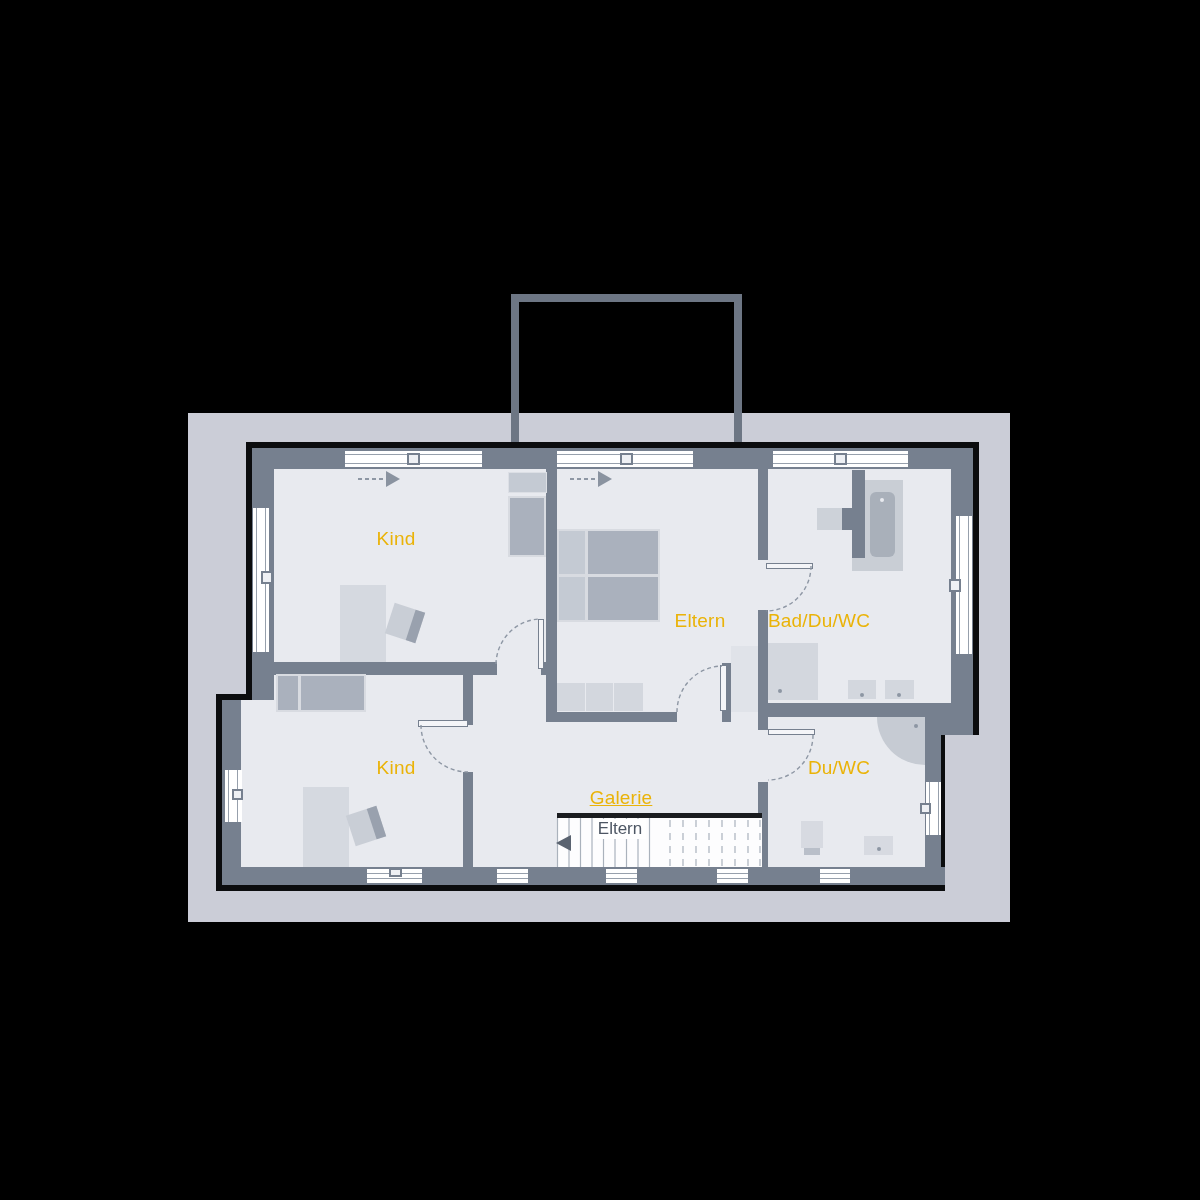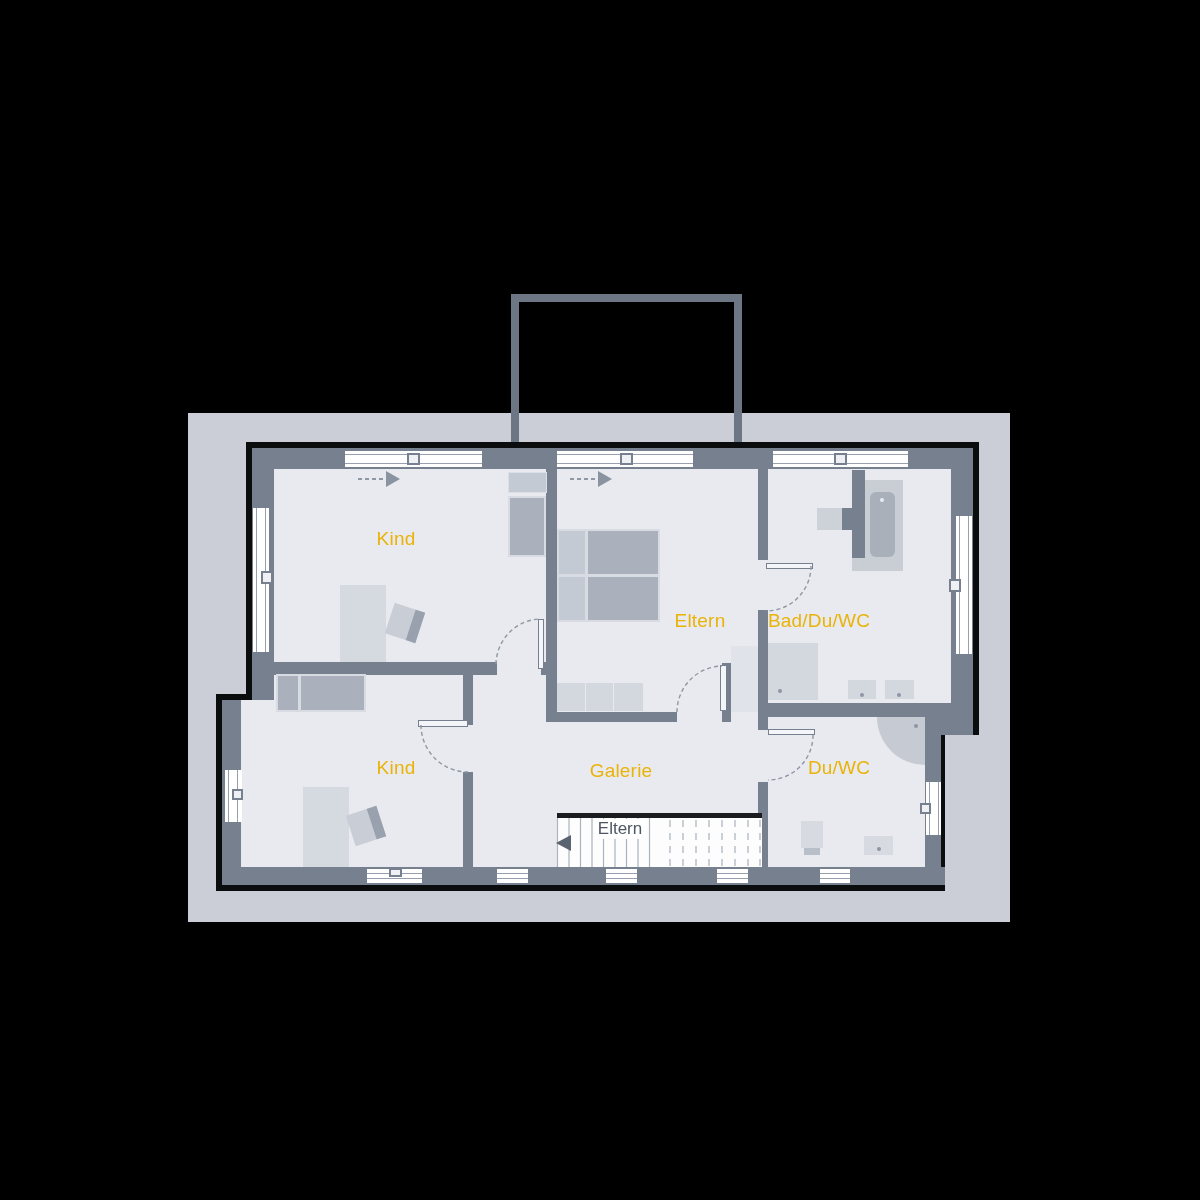--- a/index.html
+++ b/index.html
@@ -186,17 +186,17 @@
       <line x1="760" y1="820" x2="760" y2="867"></line>
     </g>
 
     <polygon points="556,843 571,835 571,851" fill="#5a6370"></polygon>
   </svg>
 
   <div class="abs room-label" style="left:396px;top:539px;">Kind</div>
   <div class="abs room-label" style="left:700px;top:621px;">Eltern</div>
   <div class="abs room-label" style="left:819px;top:621px;">Bad/Du/WC</div>
   <div class="abs room-label" style="left:396px;top:768px;">Kind</div>
-  <div class="abs room-label" style="left:621px;top:771px;">Galerie</div>
+  <div class="abs room-label" style="left:621px;top:798px;text-decoration:underline;">Galerie</div>
   <div class="abs room-label" style="left:839px;top:768px;">Du/WC</div>
   <div class="abs stair-label" style="left:620px;top:829px;">Eltern</div>
 
 </div>
 
 </body></html>

